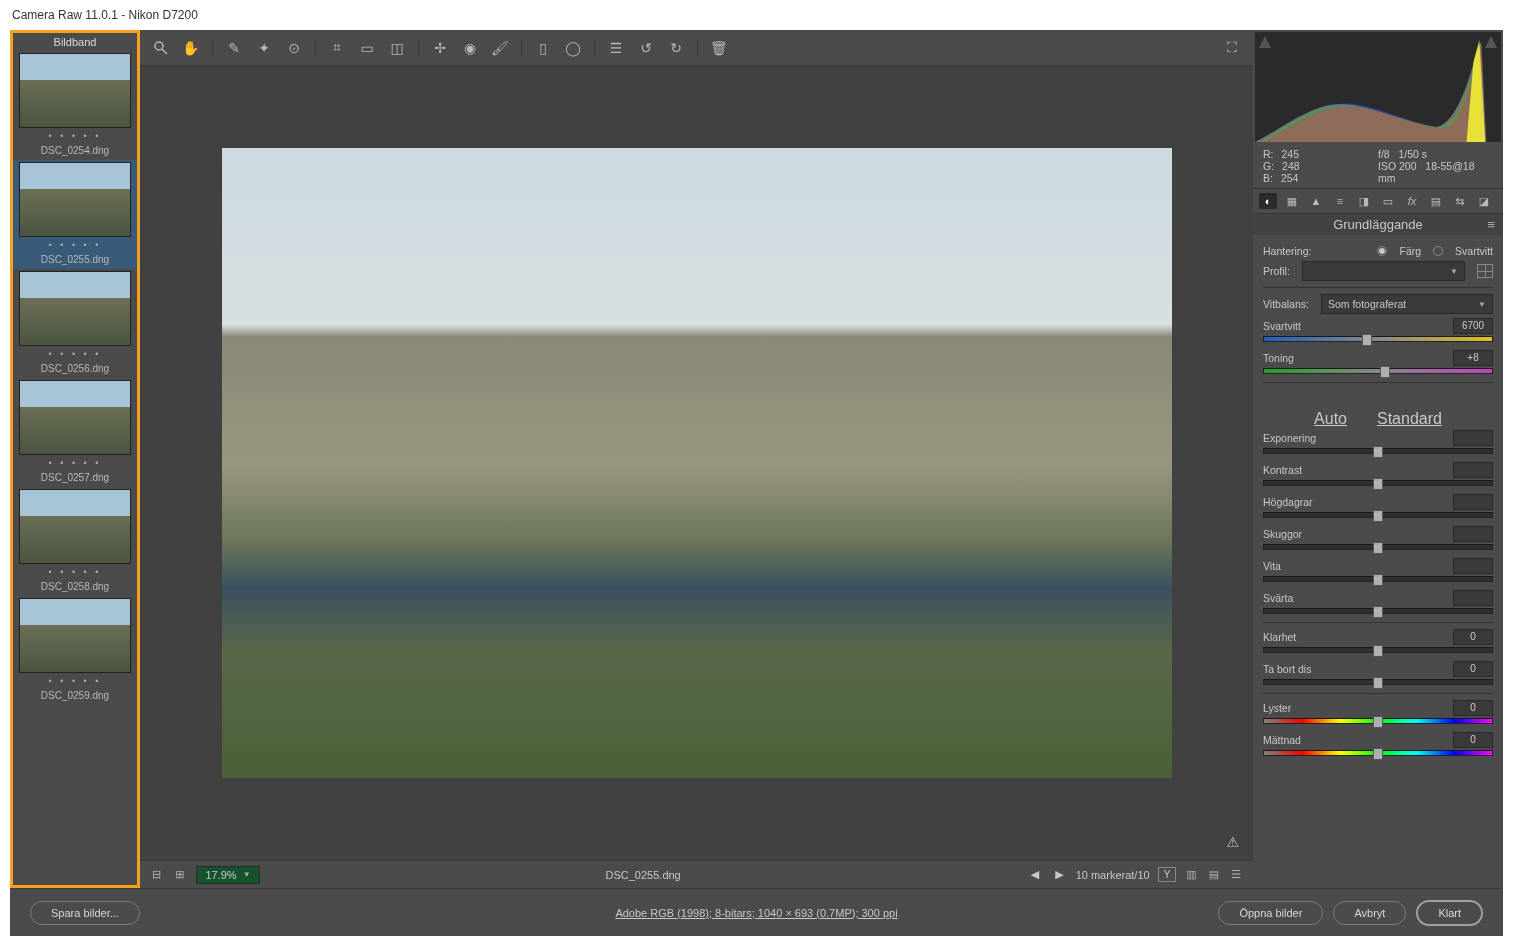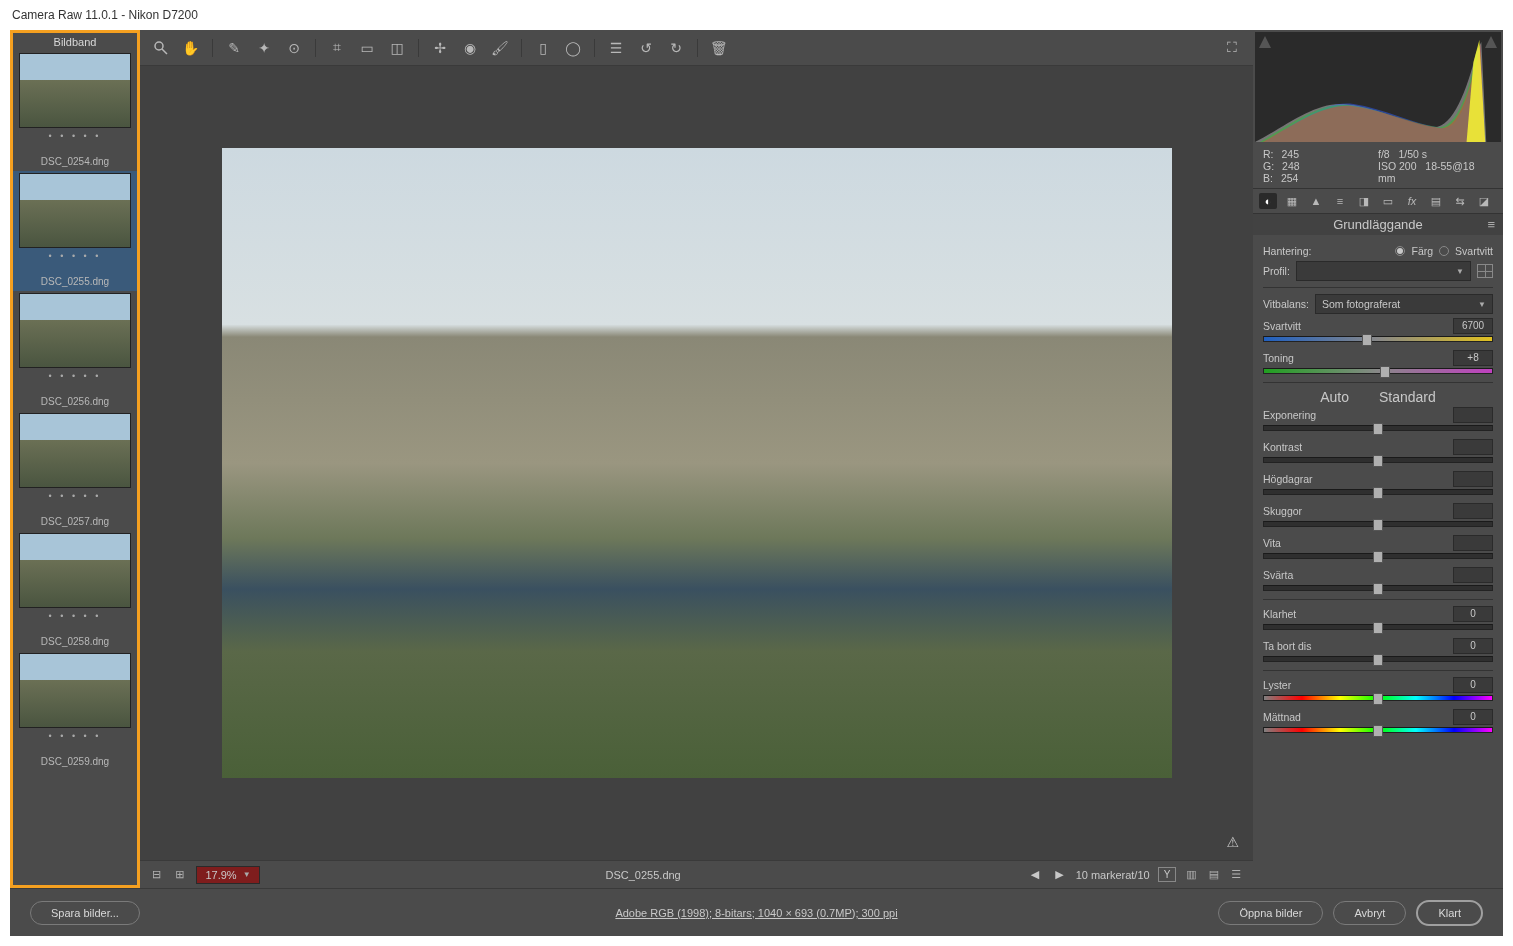--- a/index.html
+++ b/index.html
@@ -7,69 +7,69 @@
 .titlebar { height: 30px; background: #fff; display: flex; align-items: center; padding: 0 12px; font-size: 12px; color: #333; }
 .app-frame { position: absolute; top: 30px; left: 10px; right: 10px; bottom: 10px; background: #4b4b4b; display: flex; flex-direction: column; }
 .main-area { flex: 1; display: flex; min-height: 0; }
 .filmstrip { width: 130px; background: #4b4b4b; border: 3px solid #f5a020; display: flex; flex-direction: column; }
 .filmstrip-header { text-align: center; font-size: 11px; color: #d8d8d8; padding: 3px 0; }
 .filmstrip-scroll { flex: 1; overflow: hidden; }
 .thumb { padding: 2px 6px 4px 6px; text-align: center; }
 .thumb.selected { background: #3a5a7a; }
 .thumb-img { width: 112px; height: 75px; background: linear-gradient(to bottom, #a8c5d8 0%, #a8c5d8 35%, #6b7055 35%, #4a5540 100%); border: 1px solid #222; margin: 0 auto; }
 .thumb-dots { color: #aaa; font-size: 9px; letter-spacing: 3px; margin-top: 3px; }
-.thumb-name { color: #b8b8b8; font-size: 10px; margin-top: 15px; }
+.thumb-name { color: #b8b8b8; font-size: 10px; margin-top: 4px; }
 .center-col { flex: 1; display: flex; flex-direction: column; background: #4b4b4b; min-width: 0; }
 .toolbar { height: 36px; background: #4b4b4b; display: flex; align-items: center; gap: 12px; padding: 0 12px; border-bottom: 1px solid #3a3a3a; }
 .toolbar-spacer { flex: 1; }
 .tool-icon { width: 18px; height: 18px; display: flex; align-items: center; justify-content: center; color: #b8b8b8; font-size: 14px; cursor: pointer; }
 .tool-sep { width: 1px; height: 18px; background: #3a3a3a; }
 .preview-area { flex: 1; background: #414141; display: flex; align-items: center; justify-content: center; padding: 30px; position: relative; }
 .preview-img { max-width: 100%; max-height: 100%; background: linear-gradient(to bottom, #cdd9e0 0%, #d8e0e2 28%, #8a8876 30%, #9a9680 50%, #6d785a 62%, #3a5060 70%, #5a6848 80%, #4a6038 100%); width: 950px; height: 630px; }
 .warn-badge { position: absolute; bottom: 10px; right: 14px; color: #ccc; font-size: 14px; }
 .bottom-strip { height: 28px; background: #4b4b4b; display: flex; align-items: center; padding: 0 10px; font-size: 11px; color: #c8c8c8; gap: 10px; border-top: 1px solid #3a3a3a; }
-.bottom-strip .zoom-box { background: #7f1d1d; border: 1px solid #2a2a2a; padding: 2px 8px; display: flex; align-items: center; gap: 6px; }
+.bottom-strip .zoom-box { background: #14532d; border: 1px solid #2a2a2a; padding: 2px 8px; display: flex; align-items: center; gap: 6px; }
 .bottom-strip .center-text { flex: 1; text-align: center; }
 .bottom-strip .nav-group { display: flex; align-items: center; gap: 8px; }
 .nav-btn { color: #c8c8c8; cursor: pointer; padding: 0 4px; }
 .yyy { border: 1px solid #888; padding: 1px 5px; font-size: 10px; }
 .right-panel { width: 250px; background: #4b4b4b; display: flex; flex-direction: column; font-size: 11px; color: #c8c8c8; }
 .histogram { height: 110px; background: #2a2a2a; position: relative; margin: 2px; }
 .histo-svg { width: 100%; height: 100%; }
 .histo-clip { position: absolute; top: 4px; width: 12px; height: 12px; }
 .histo-clip.left { left: 4px; }
 .histo-clip.right { right: 4px; }
 .readout { display: flex; padding: 4px 10px; font-size: 10.5px; }
 .readout-col { flex: 1; }
 .readout-col.r2 { }
 .readout-row { display: flex; gap: 8px; }
 .tab-strip { display: flex; gap: 6px; padding: 4px 6px; border-top: 1px solid #333; border-bottom: 1px solid #333; }
 .tab-strip .tab { width: 18px; height: 16px; color: #b8b8b8; display: flex; align-items: center; justify-content: center; cursor: pointer; }
 .tab-strip .tab.active { color: #fff; background: #2a2a2a; border-radius: 2px;}
 .panel-title { display: flex; align-items: center; justify-content: center; padding: 3px; font-size: 13px; background: #424242; position: relative; }
 .panel-title .menu-icon { position: absolute; right: 8px; color: #aaa; }
 .panel-body { padding: 6px 10px; overflow-y: auto; flex: 1; }
-.row { display: flex; align-items: center; gap: 6px; margin: 4px 0; font-size: 10.5px; }
+.row { display: flex; align-items: center; gap: 12px; margin: 4px 0; font-size: 10.5px; }
 .row label { flex: 0 0 auto; }
 .row .fill { flex: 1; }
 .radio-dot { width: 10px; height: 10px; border-radius: 50%; border: 1px solid #888; display: inline-block; position: relative; }
 .radio-dot.on::after { content: ""; position: absolute; top: 1px; left: 1px; width: 6px; height: 6px; background: #c8c8c8; border-radius: 50%; }
 .select-box { flex: 1; background: #3a3a3a; border: 1px solid #2a2a2a; height: 20px; display: flex; align-items: center; padding: 0 6px; justify-content: space-between; }
 .chev { font-size: 8px; color: #aaa; }
 .slider-row { margin: 2px 0 8px 0; }
 .slider-head { display: flex; justify-content: space-between; align-items: center; font-size: 10.5px; margin-bottom: 2px; }
 .slider-val { width: 40px; text-align: center; background: #3a3a3a; border: 1px solid #2a2a2a; height: 16px; font-size: 10px; line-height: 14px; }
 .slider-track { height: 6px; background: #2f2f2f; position: relative; border: 1px solid #222; border-top-color: #1a1a1a; }
 .slider-thumb { position: absolute; top: -3px; width: 10px; height: 12px; background: #b0b0b0; border: 1px solid #555; transform: translateX(-50%); }
 .slider-track.temp { background: linear-gradient(to right, #2060c0, #888, #e0c020); }
 .slider-track.tint { background: linear-gradient(to right, #20a020, #888, #c040c0); }
 .slider-track.sat { background: linear-gradient(to right, #808080, #f00, #ff0, #0f0, #0ff, #00f, #f0f); }
 .divider { height: 1px; background: #333; margin: 6px 0; }
 .link-row { display: flex; justify-content: center; gap: 30px; }
-.link-row span { cursor: pointer; font-size: 14px; }
+.link-row span { text-decoration: underline; cursor: pointer; font-size: 16px; margin-top: 21px; }
 .footer { height: 48px; background: #4b4b4b; display: flex; align-items: center; padding: 0 20px; gap: 10px; border-top: 1px solid #3a3a3a; }
 .footer .spacer { flex: 1; }
 .btn { background: #4b4b4b; border: 1px solid #7a7a7a; border-radius: 14px; padding: 5px 20px; color: #d8d8d8; font-size: 11px; cursor: pointer; }
 .btn.primary { border: 2px solid #a0a0a0; }
 .footer-link { color: #c8c8c8; font-size: 11px; text-decoration: underline; position: absolute; left: 50%; transform: translateX(-50%); }
 .grid-icon { width: 16px; height: 14px; border: 1px solid #888; display: inline-block; position: relative; }
 .grid-icon::before, .grid-icon::after { content:""; position:absolute; background:#888; }
 .grid-icon::before { left:50%; top:0; bottom:0; width:1px; }
 .grid-icon::after { top:50%; left:0; right:0; height:1px; }
 .small-icon { color: #b0b0b0; font-size: 11px; padding: 0 2px; cursor: pointer; }

